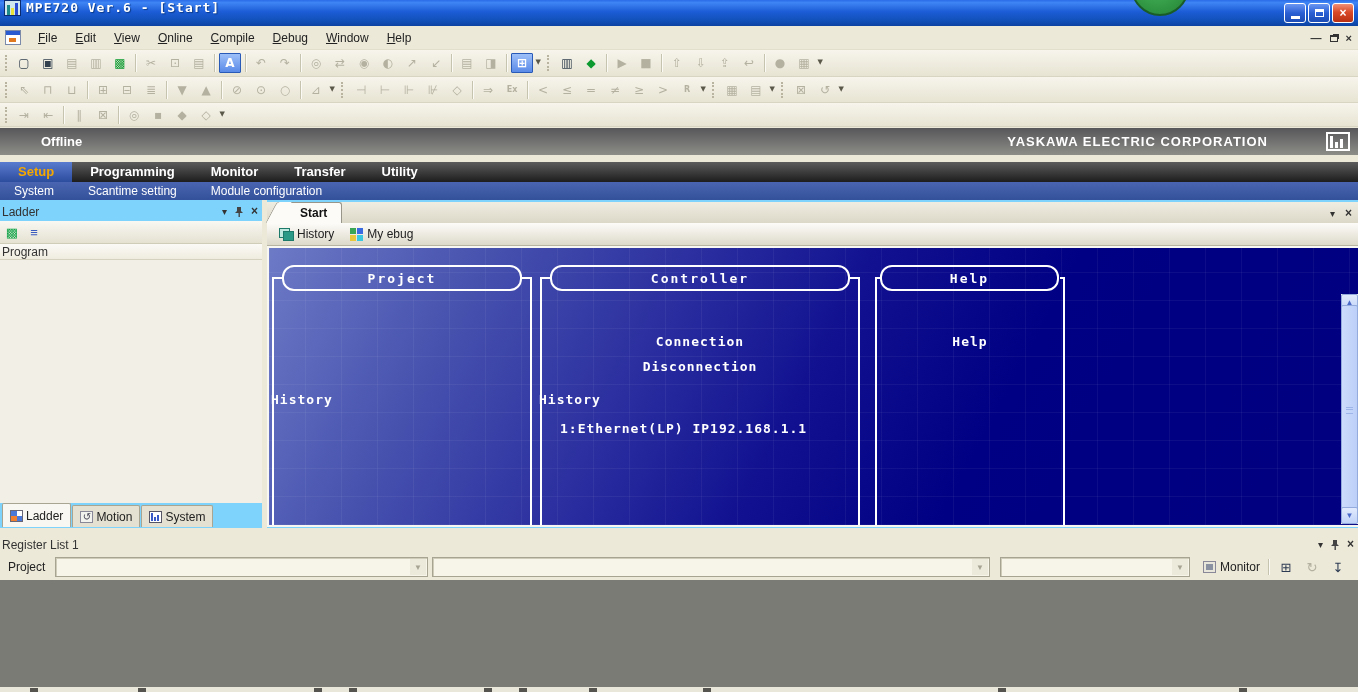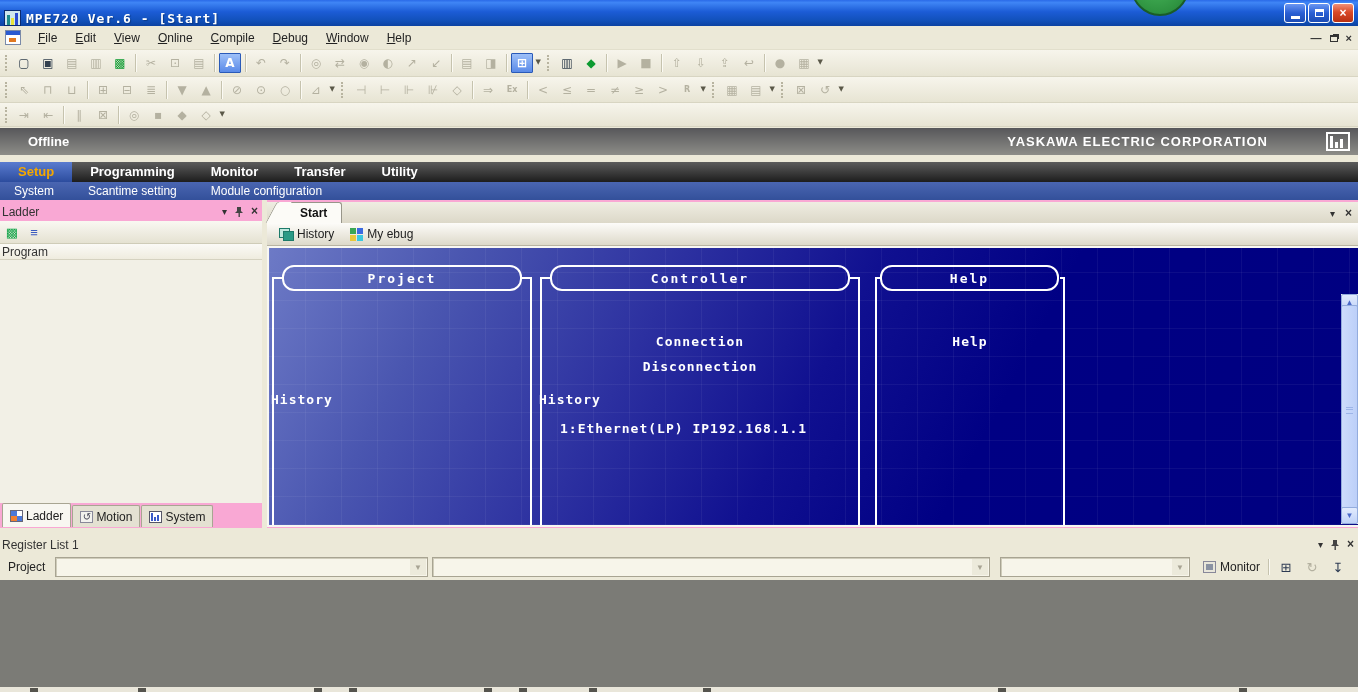--- a/index.html
+++ b/index.html
@@ -3,21 +3,21 @@
 <meta charset="utf-8">
 <style>
   * { margin:0; padding:0; box-sizing:border-box; }
   html,body { width:1358px; height:692px; overflow:hidden; }
   body { font-family:"Liberation Sans", sans-serif; font-size:12px; background:#ece9d8; }
   #app { position:relative; width:1358px; height:692px; background:#ece9d8; }
 
   
   .titlebar { position:absolute; left:0; top:0; width:100%; height:26px;
     background:linear-gradient(180deg,#2a6ae8 0%,#3f85f5 10%,#1c5cd6 45%,#1150b9 80%,#0c43a2 100%);
-    display:flex; align-items:flex-end; color:#fff; }
+    display:flex; align-items:flex-start; color:#fff; }
   .app-icon { width:17px; height:16px; margin:0 5px 0 4px; border:1px solid #0a2a70; background:#cfe6ee;
     display:flex; align-items:flex-end; justify-content:center; gap:1px; }
   .app-icon i { display:block; width:3px; background:#1d8a8a; height:10px; }
   .app-icon i:nth-child(2){ background:#e8e23a; height:7px; }
   .app-icon i:nth-child(3){ background:#2a4ad0; height:12px; }
   .title-text { font-weight:bold; font-size:13px; letter-spacing:1px; text-shadow:1px 1px 1px #0a3a8a;
     font-family:"DejaVu Sans Mono", monospace; }
   .win-controls { position:absolute; right:4px; top:3px; display:flex; gap:2px; }
   .win-btn { width:22px; height:20px; border:1px solid #fff; border-radius:3px; color:#fff;
     font-size:12px; font-weight:bold; display:flex; align-items:center; justify-content:center;
@@ -54,40 +54,40 @@
   .tbi.green { color:#0c9a30; }
   .tbi.act { color:#fff; background:linear-gradient(180deg,#9ec0f8,#5a8ae8); border:1px solid #2a5ab8; font-weight:bold; }
   .tbi .dd { position:absolute; right:-9px; top:4px; font-size:7px; color:#5a5848; }
   .tbi.hasdd { margin-right:10px; }
   .tsep { width:1px; height:18px; margin:0 3px; background:#c6c3ae; box-shadow:1px 0 0 #fbfaf4; }
   .tsepd { width:4px; height:16px; margin:0 4px; border-left:2px dotted #b8b4a0; }
   .tbtxt { font-size:8px; line-height:8px; text-align:center; font-weight:bold; }
 
   
   .statusbar { position:absolute; left:0; top:128px; width:100%; height:27px;
-    background:linear-gradient(180deg,#57575a,#8d8d88); color:#fff; display:flex; align-items:center; }
+    background:linear-gradient(180deg,#57575a,#8d8d88); color:#fff; display:flex; align-items:center;padding-left:13px; }
   .offline-label { margin-left:28px; font-weight:bold; font-size:13px; }
   .brand { position:absolute; right:90px; font-weight:bold; font-size:13px; letter-spacing:1px; }
   .yaskawa-window-icon { position:absolute; right:8px; top:4px; width:24px; height:19px; border:2px solid #fff;
     display:flex; align-items:flex-end; gap:2px; padding:1px 2px; }
   .yaskawa-window-icon i { width:3px; background:#fff; display:block; }
   .yaskawa-window-icon i:nth-child(1){height:12px;} .yaskawa-window-icon i:nth-child(2){height:6px;} .yaskawa-window-icon i:nth-child(3){height:9px;}
   .status-gap { position:absolute; left:0; top:155px; width:100%; height:7px; background:#ece9d8; }
 
   
   .launcher { position:absolute; left:0; top:162px; width:100%; height:20px;
     background:linear-gradient(180deg,#5c5c5c,#1d1d1d); display:flex; align-items:stretch; }
   .launch-tab { color:#fff; font-weight:bold; font-size:13px; padding:2px 18px 0 18px; cursor:default; }
   .launch-tab.active { background:linear-gradient(180deg,#5a7cd0,#2c4c9e); color:#f5a800; }
   .launcher-sub { position:absolute; left:0; top:182px; width:100%; height:18px;
     background:linear-gradient(180deg,#4a66b2,#33509a); display:flex; align-items:center; }
   .launch-sub-item { color:#fff; font-size:12px; padding:0 20px 0 14px; cursor:default; }
 
   
-  .main { position:absolute; left:0; top:200px; width:100%; height:328px; background:#f9a8d4; }
+  .main { position:absolute; left:0; top:200px; width:100%; height:328px; background:#7dd3fc; }
 
   
   .ladder-panel { position:absolute; left:0; top:0; width:262px; height:328px; }
   .panel-head { position:absolute; left:0; top:2px; width:100%; height:19px; display:flex; align-items:center; color:#333; }
   .panel-head .ttl { margin-left:2px; font-size:12px; }
   .head-ctrls { position:absolute; right:4px; top:2px; display:flex; gap:7px; align-items:center; color:#333; }
   .head-ctrls .cbtn { font-size:10px; cursor:default; }
   .head-ctrls .xbtn { font-size:12px; font-weight:bold; }
   .lp-toolbar { position:absolute; left:0; top:21px; width:100%; height:23px;
     background:linear-gradient(180deg,#f9f8f2,#e5e2d2); border-bottom:1px solid #cfccb8; display:flex; align-items:center; padding-left:3px; gap:4px; }

